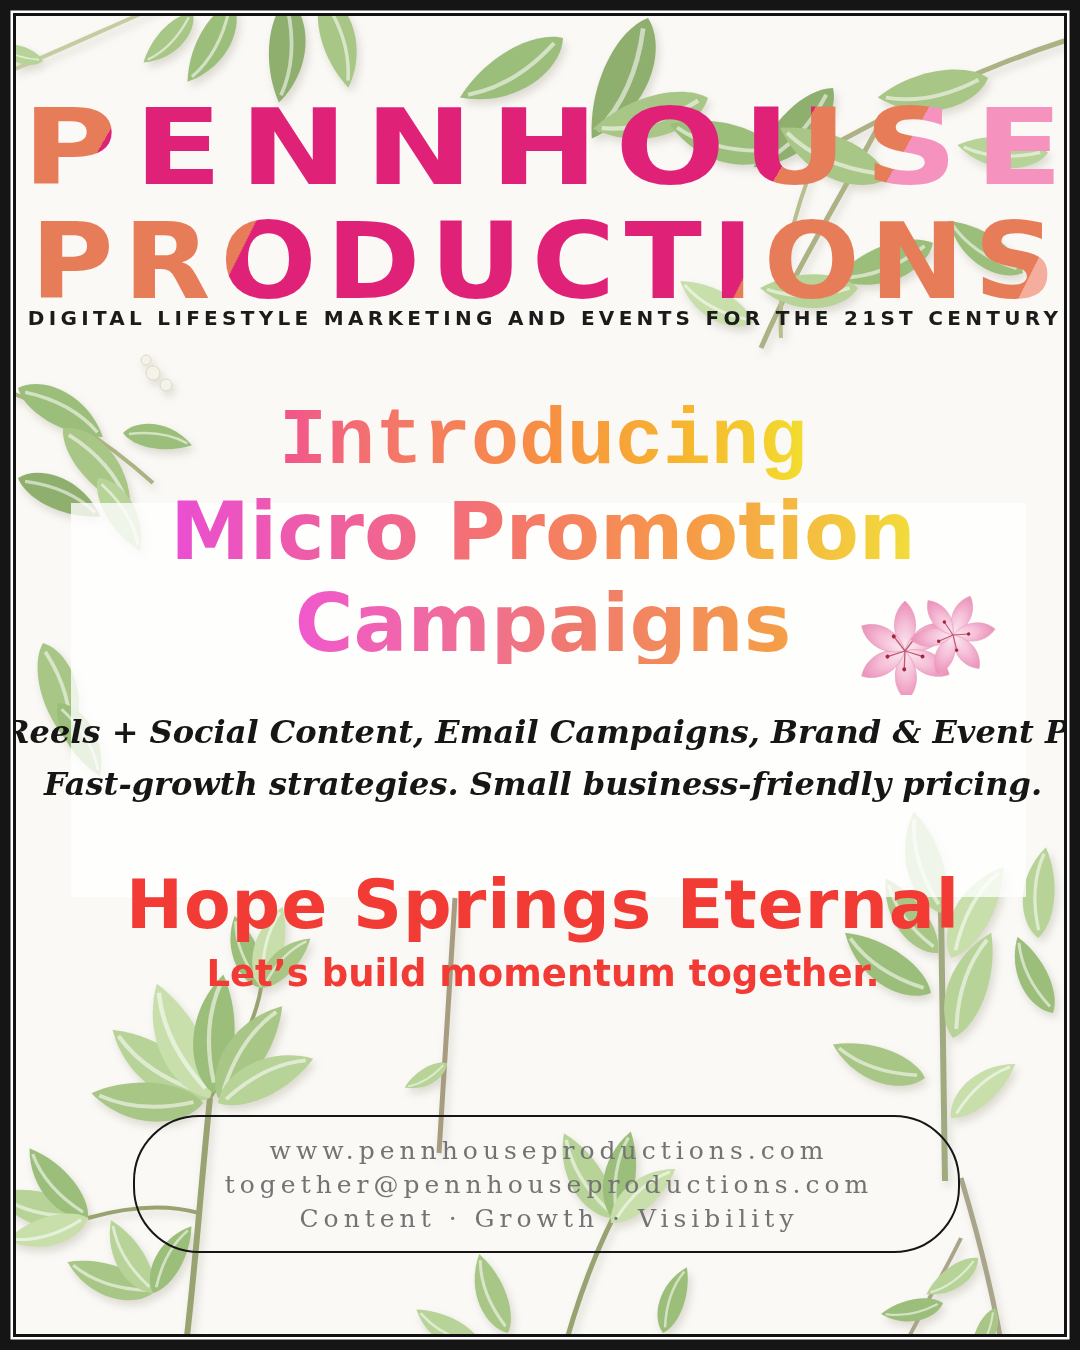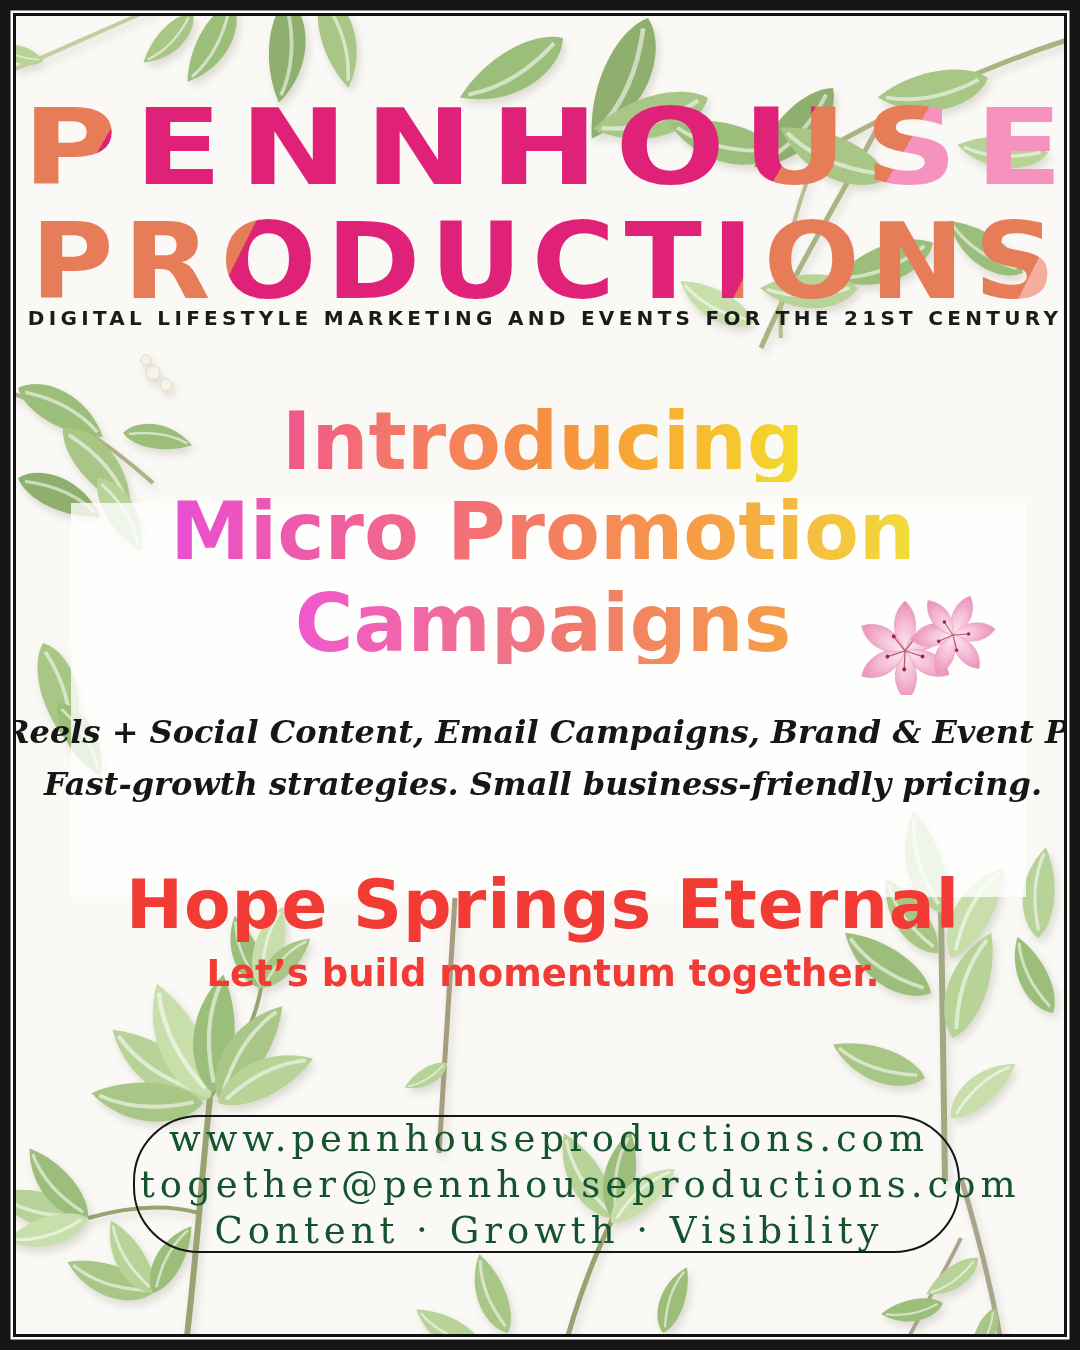--- a/index.html
+++ b/index.html
@@ -25,36 +25,36 @@
   .brand2 .gtext{font-size:106px;font-weight:bold;letter-spacing:9px;padding-left:9px;
     transform:scaleX(1.07);
     background-image:linear-gradient(115deg,#E77C59 0%,#E77C59 22%,#E02178 22%,#E02178 69%,
       #E77C59 69%,#E77C59 95%,#F5AD9E 95%,#F5AD9E 100%);}
   .tagline{top:303px;font-size:20px;font-weight:bold;letter-spacing:4.3px;padding-left:4px;
            color:#1B1B1B;white-space:nowrap;}
   
   .hline{line-height:1;}
   .h1{top:399px;}  .h2{top:489px;}  .h3{top:581px;}
   .hline .gtext{font-size:80px;font-weight:bold;}
-  .h1 .gtext{background-image:linear-gradient(93deg,#F2538F 0%,#F4756B 20%,#F79140 52%,#F7B52F 76%,#F2DE2E 100%);}
+  .h1 .gtext{background-image:linear-gradient(93deg,#F2538F 0%,#F4756B 20%,#F79140 52%,#F7B52F 76%,#F2DE2E 100%);font-family:Liberation Mono, monospace;}
   .h2 .gtext{background-image:linear-gradient(93deg,#E94ED4 0%,#F0609B 24%,#F4756B 45%,#F79B47 70%,#F2DE3A 100%);}
   .h3 .gtext{background-image:linear-gradient(93deg,#F058CF 0%,#F06E96 35%,#F0796F 55%,#F5A045 100%);text-align:center;}
   
   .svc{font-family:"DejaVu Serif","Liberation Serif",serif;font-style:italic;font-weight:bold;
        color:#161616;font-size:32px;line-height:1;white-space:nowrap;}
   .svc1{top:713px;} .svc2{top:765px;}
   
   .camp-title{top:868px;font-size:68px;font-weight:bold;color:#F23B35;line-height:1;letter-spacing:1px;}
   .camp-sub{top:952px;font-size:37px;font-weight:bold;color:#F23B35;line-height:1;}
   
   .contact-box{position:absolute;left:130px;top:1112px;width:827px;height:138px;
                border:2.5px solid #161616;border-radius:66px;box-sizing:border-box;
                display:flex;flex-direction:column;justify-content:center;gap:9px;}
-  .contact-line{font-family:"DejaVu Serif","Liberation Serif",serif;color:#14532d;
-                font-size:37px;line-height:1;letter-spacing:5px;text-align:center;
+  .contact-line{font-family:"DejaVu Serif","Liberation Serif",serif;color:#737373;
+                font-size:25px;line-height:1;letter-spacing:5px;text-align:center;
                 padding-left:5px;white-space:nowrap;}
   .lily{position:absolute;left:846px;top:580px;width:152px;height:112px;}
 </style>
 </head>
 <body>
 
 <div class="poster">
   <div class="canvas">
     <div class="layer">
 

